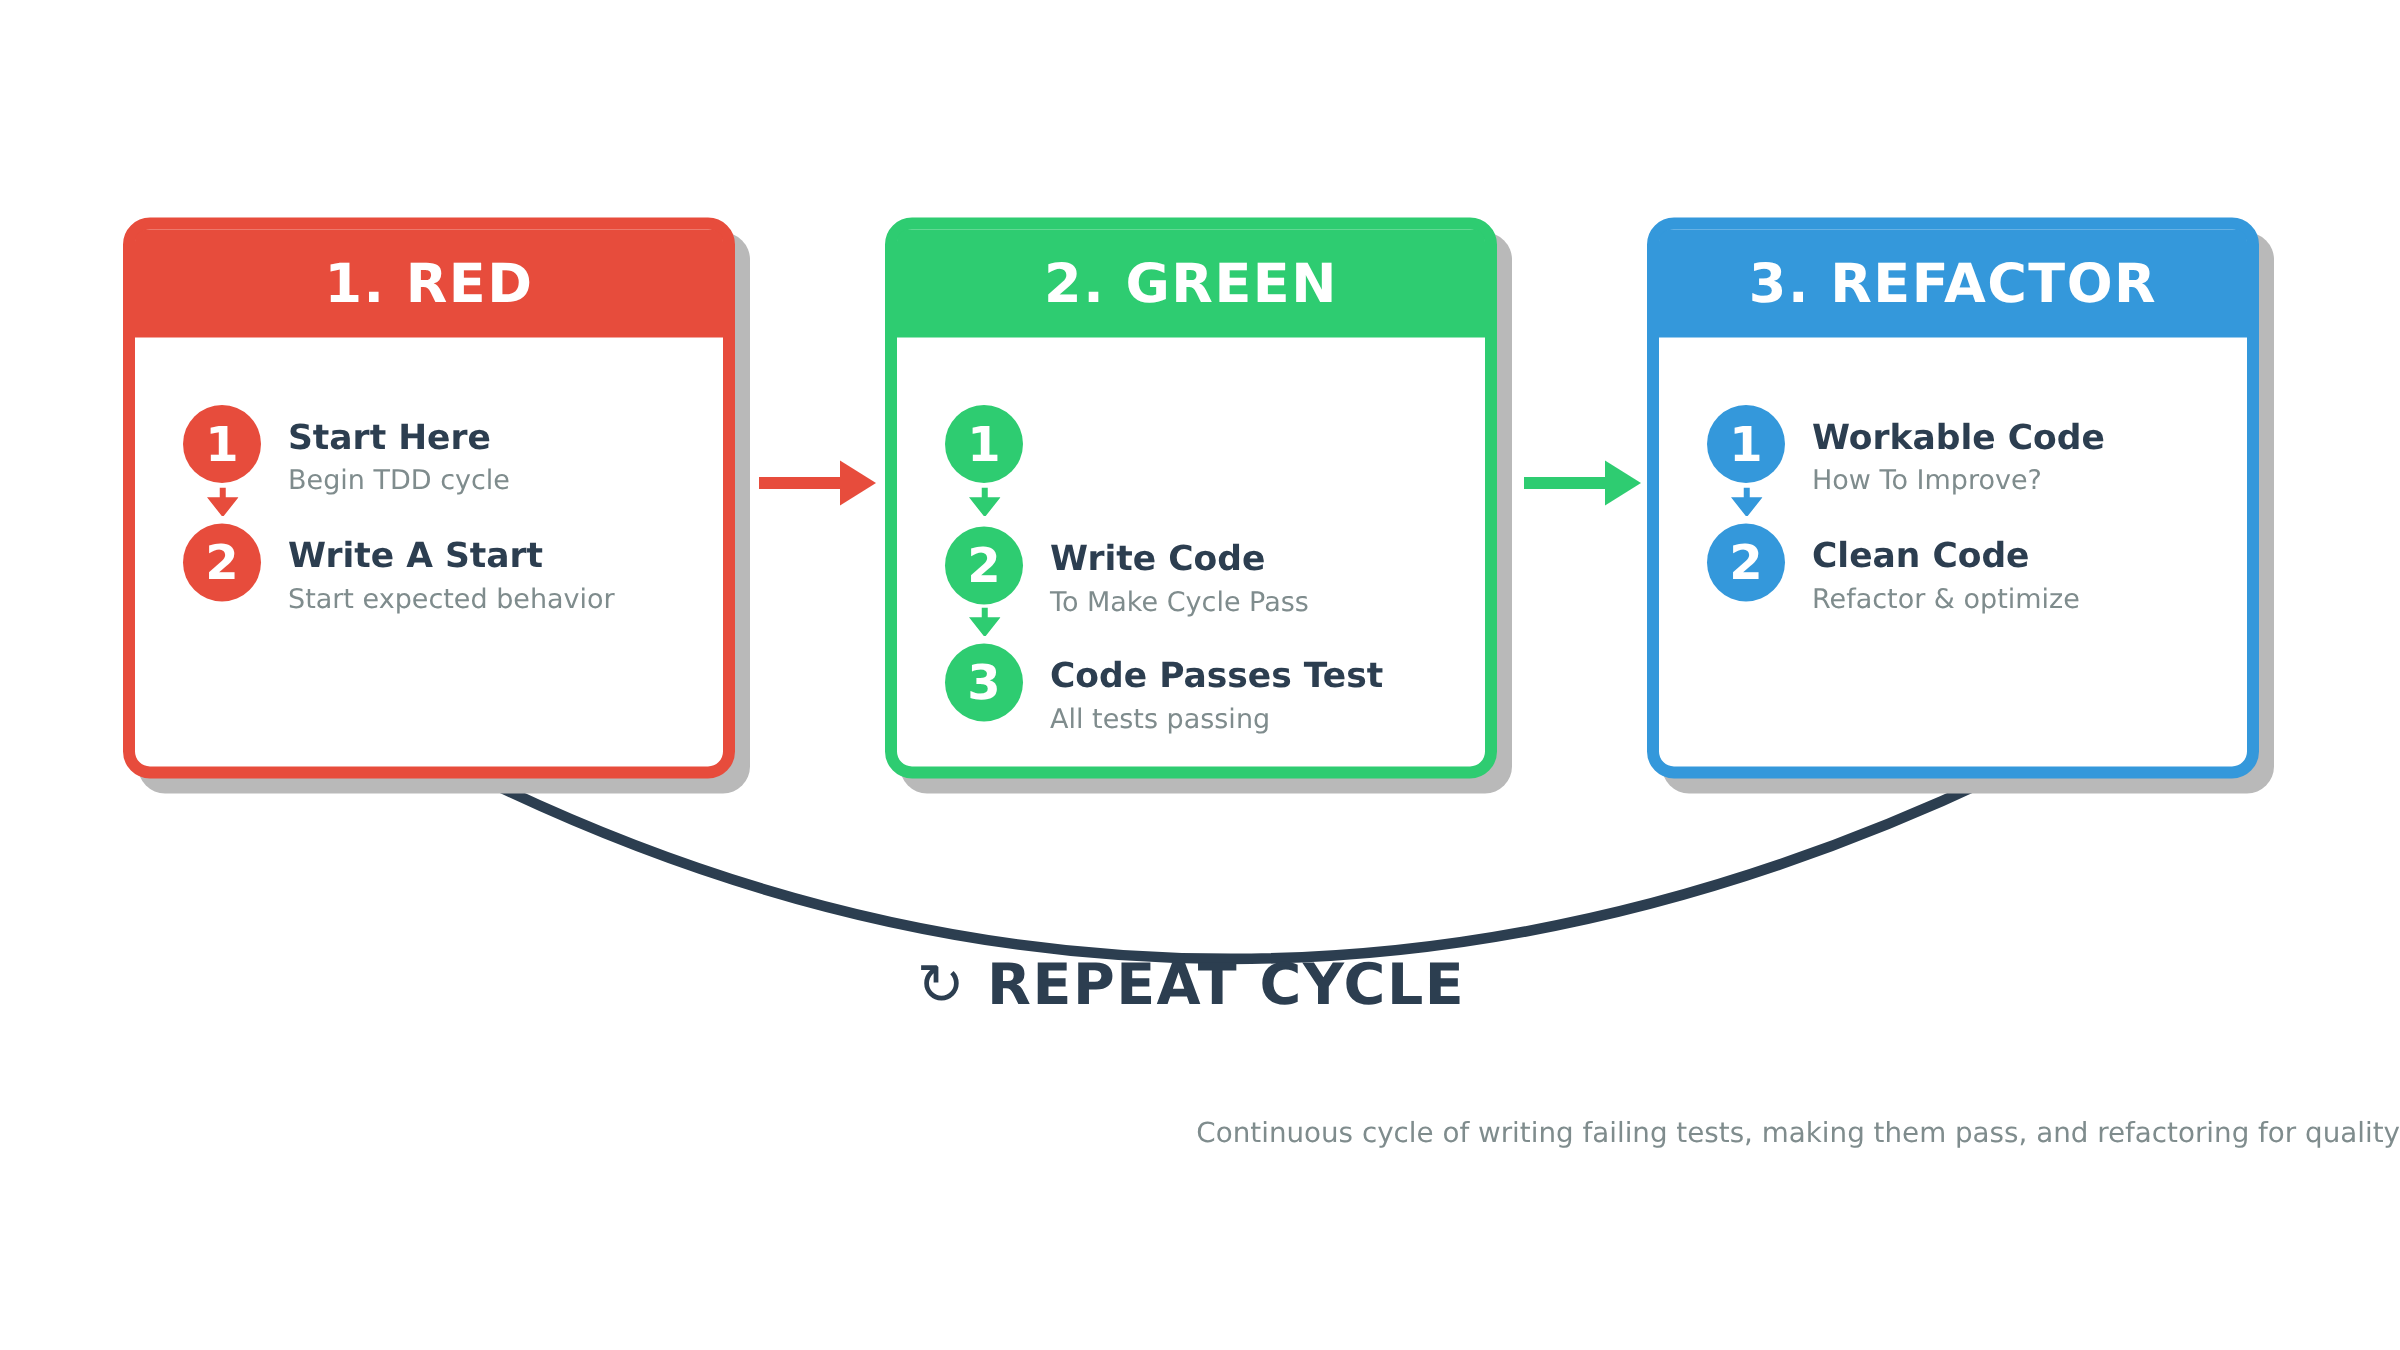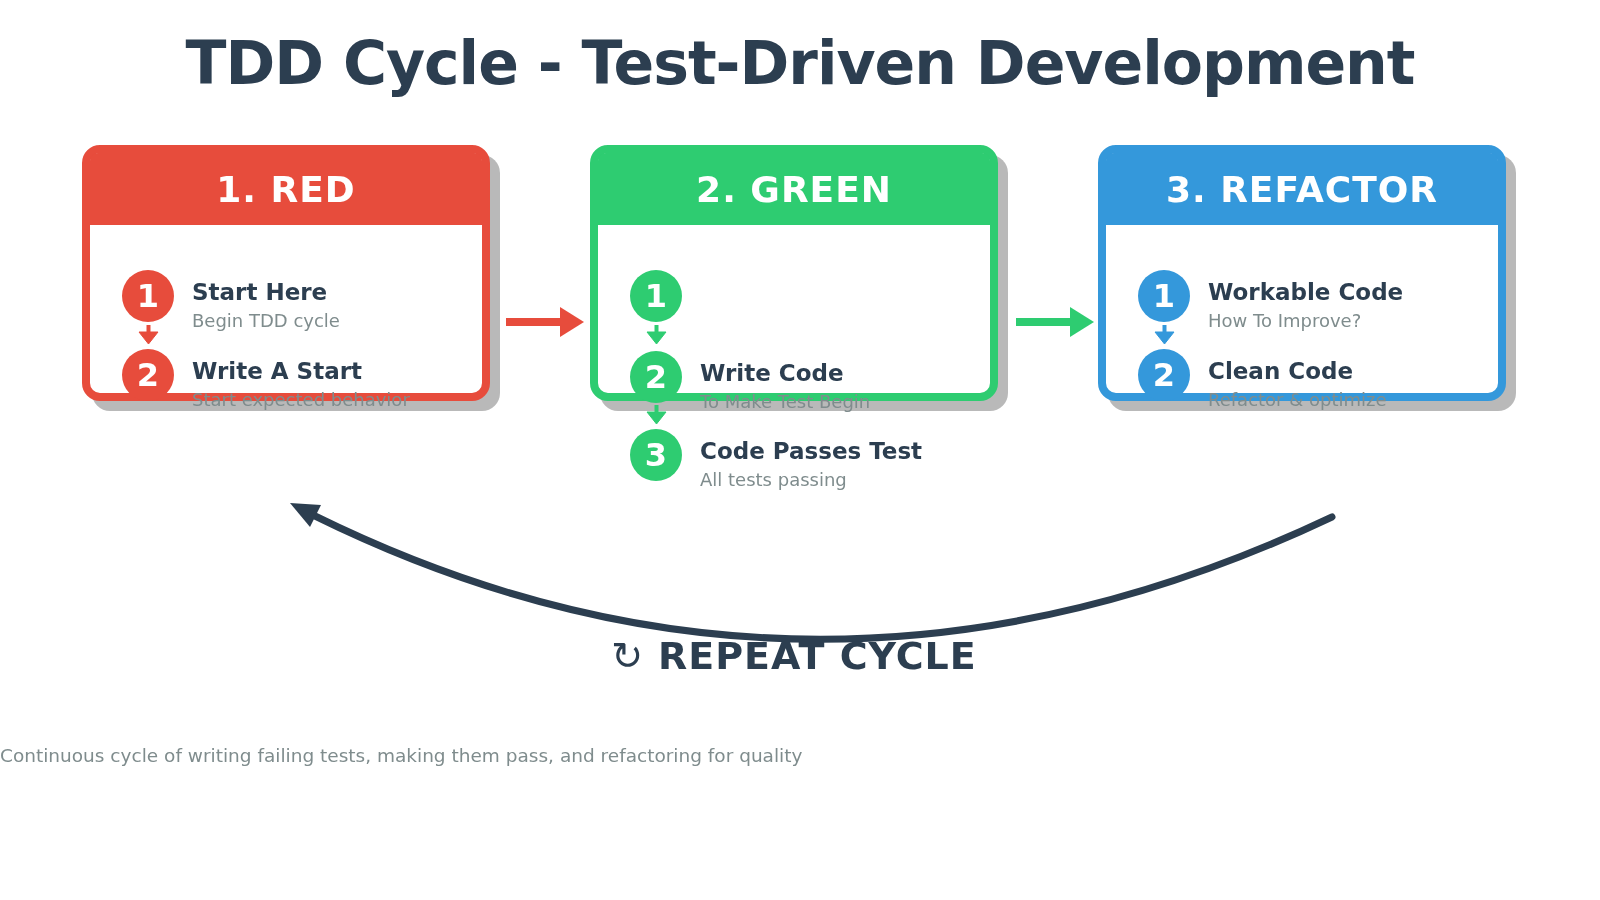--- a/index.html
+++ b/index.html
@@ -18,21 +18,21 @@
     text-align: center;
     font-size: 60px;
     font-weight: bold;
     letter-spacing: -1px;
     color: var(--navy);
   }
 
   .card {
     position: absolute;
     top: 145px;
-    width: 408px; height: 256px;
+    width: 408px; height: 374px;
     background: #ffffff;
     border-radius: 18px;
     border: 8px solid;
     box-shadow: 10px 10px 0 #b9b9b9;
   }
   .card--red   { border-color: var(--red); }
   .card--green { border-color: var(--green); }
   .card--blue  { border-color: var(--blue); }
   .card--red   .card-header, .card--red   .step-badge { background: var(--red); }
   .card--green .card-header, .card--green .step-badge { background: var(--green); }
@@ -110,31 +110,30 @@
     font-size: 38px;
     font-weight: bold;
     letter-spacing: 1px;
     color: var(--navy);
   }
   .repeat-icon { margin-right: 14px; font-weight: normal; }
 
   .footer-caption {
     position: absolute;
     top: 745px; left: 0; right: 0;
-    text-align: left;
+    text-align: right;
     font-size: 18.5px;
     color: var(--gray);
   }
 </style>
 </head>
 <body>
 
 <div class="stage">
 
-  <h1 class="main-title">TDD Cycle - Test-Driven Development</h1>
 
   <svg class="overlay-svg" viewBox="0 0 1600 900" xmlns="http://www.w3.org/2000/svg">
     <g>
       <line x1="506" y1="322" x2="561" y2="322" stroke="var(--red)" stroke-width="8"></line>
       <polygon points="560,307 560,337 584,322" fill="var(--red)"></polygon>
     </g>
     <g>
       <line x1="1016" y1="322" x2="1071" y2="322" stroke="var(--green)" stroke-width="8"></line>
       <polygon points="1070,307 1070,337 1094,322" fill="var(--green)"></polygon>
     </g>
@@ -175,21 +174,21 @@
         <div class="step-badge">1</div>
       </div>
       <svg class="step-connector conn-a3" viewBox="0 0 21 19">
         <line class="down-arrow-svg" x1="10.5" y1="0" x2="10.5" y2="8" stroke-width="4"></line>
         <polygon class="down-arrow-svg" points="1,7 20,7 10.5,19"></polygon>
       </svg>
       <div class="step-row row-b3">
         <div class="step-badge">2</div>
         <div class="step-text">
           <div class="step-title">Write Code</div>
-          <div class="step-desc">To Make Test Begin</div>
+          <div class="step-desc">To Make Cycle Pass</div>
         </div>
       </div>
       <svg class="step-connector conn-b3" viewBox="0 0 21 19">
         <line class="down-arrow-svg" x1="10.5" y1="0" x2="10.5" y2="8" stroke-width="4"></line>
         <polygon class="down-arrow-svg" points="1,7 20,7 10.5,19"></polygon>
       </svg>
       <div class="step-row row-c3">
         <div class="step-badge">3</div>
         <div class="step-text">
           <div class="step-title">Code Passes Test</div>

